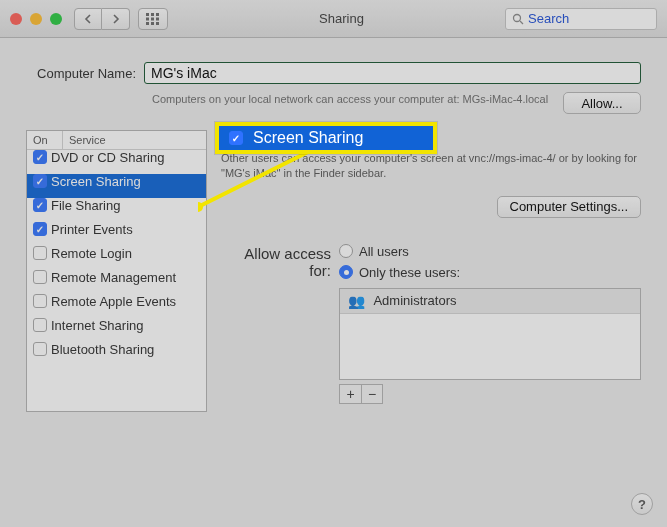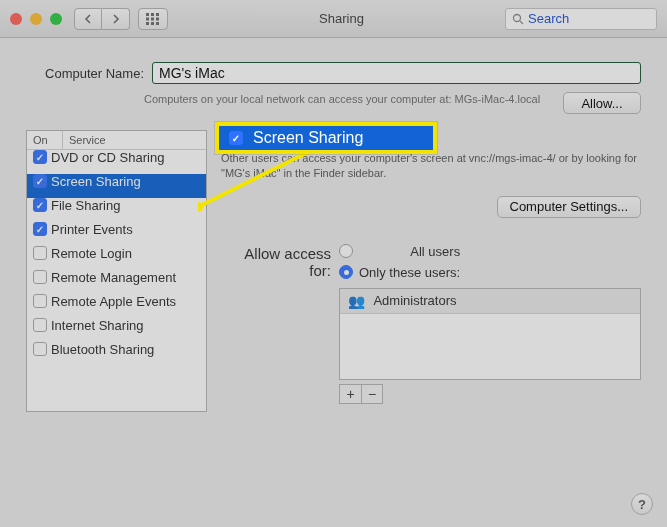--- a/index.html
+++ b/index.html
@@ -55,31 +55,31 @@
     margin-left:auto; width:152px; height:22px;
     border:1px solid #c5c5c5; border-radius:3px;
     background:#fff; display:flex; align-items:center;
     padding:0 6px; color:#1d4ed8;
   }
   .searchwrap svg{margin-right:4px;}
 
   
   .cname-row{
     display:flex; align-items:center;
-    padding: 24px 26px 4px 34px;
+    padding: 24px 26px 4px 26px;
     gap:8px;
   }
   .cname-label{ width:110px; text-align:right; color:#2a2a2a;}
   .cname-input{
     flex:1; height:22px;
     border:1px solid #14532d; border-radius:3px;
     background:#fff; padding:0 6px; font-size:14px;
   }
   .cname-desc-row{
-    display:flex; padding:4px 26px 0 26px; gap:8px; align-items:flex-start;
+    display:flex; padding:4px 26px 0 26px; gap:8px; align-items:flex-start;margin-left:8px;
   }
   .cname-desc{
     margin-left:118px; font-size:11px; color:#6b6b6b; flex:1; line-height:1.35;
   }
   .editbtn{
     width:78px;height:22px;
     border:1px solid #b5b5b5;border-radius:5px;
     background:linear-gradient(#fdfdfd,#ececec);
     font-size:13px;
   }
@@ -123,21 +123,21 @@
   .compset-btn{
     height:22px; padding:0 12px;
     border:1px solid #b5b5b5;border-radius:5px;
     background:linear-gradient(#fdfdfd,#ececec);
     font-size:13px;
   }
 
   .access-row{ display:flex; align-items:flex-start; gap:8px; margin-top:26px;}
   .access-label{ font-size:15px; color:#2a2a2a; width:110px; text-align:right; padding-top:1px;}
   .radios{ display:flex; flex-direction:column; gap:6px; }
-  .radio{ display:flex; align-items:center; gap:6px; font-size:13px;justify-content:space-between;}
+  .radio{ display:flex; align-items:center; gap:6px; font-size:13px;}
   .rad{
     width:14px;height:14px;border-radius:50%;
     border:1px solid #9e9e9e;background:#fff;
     display:inline-flex;align-items:center;justify-content:center;
   }
   .rad.on{ border-color:#2f72ff; background:#2f72ff;}
   .rad.on::after{ content:""; width:5px;height:5px;border-radius:50%; background:#fff;}
 
   .userlist{
     margin-left:118px; margin-top:8px;

